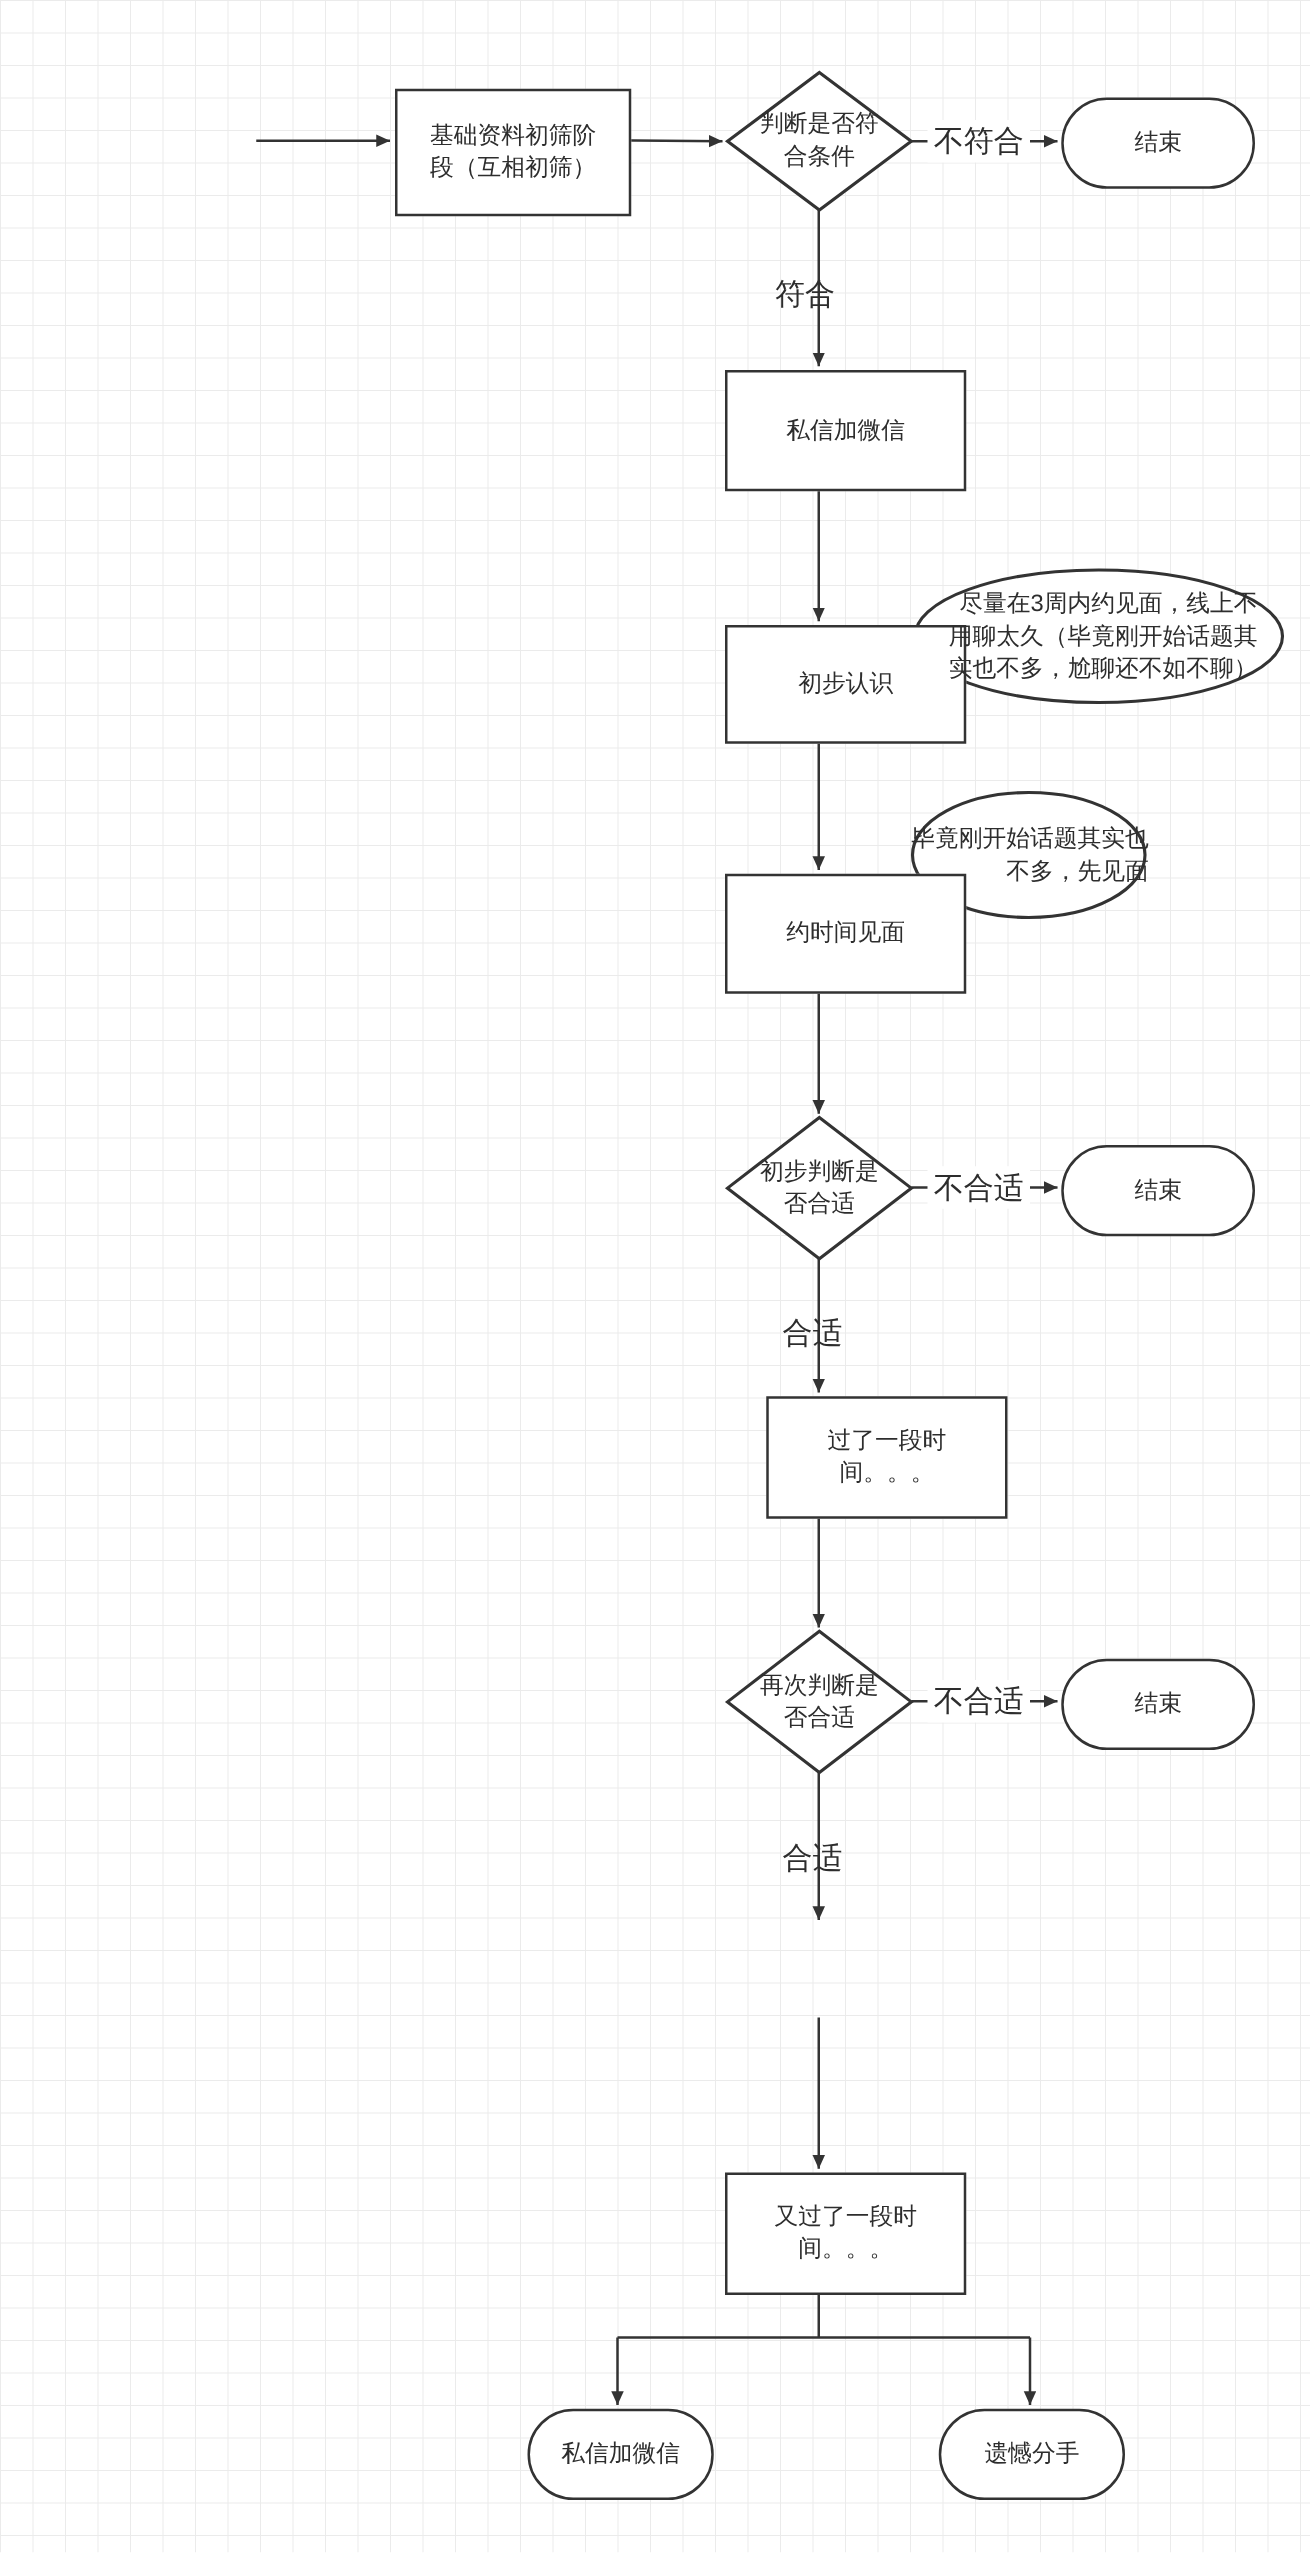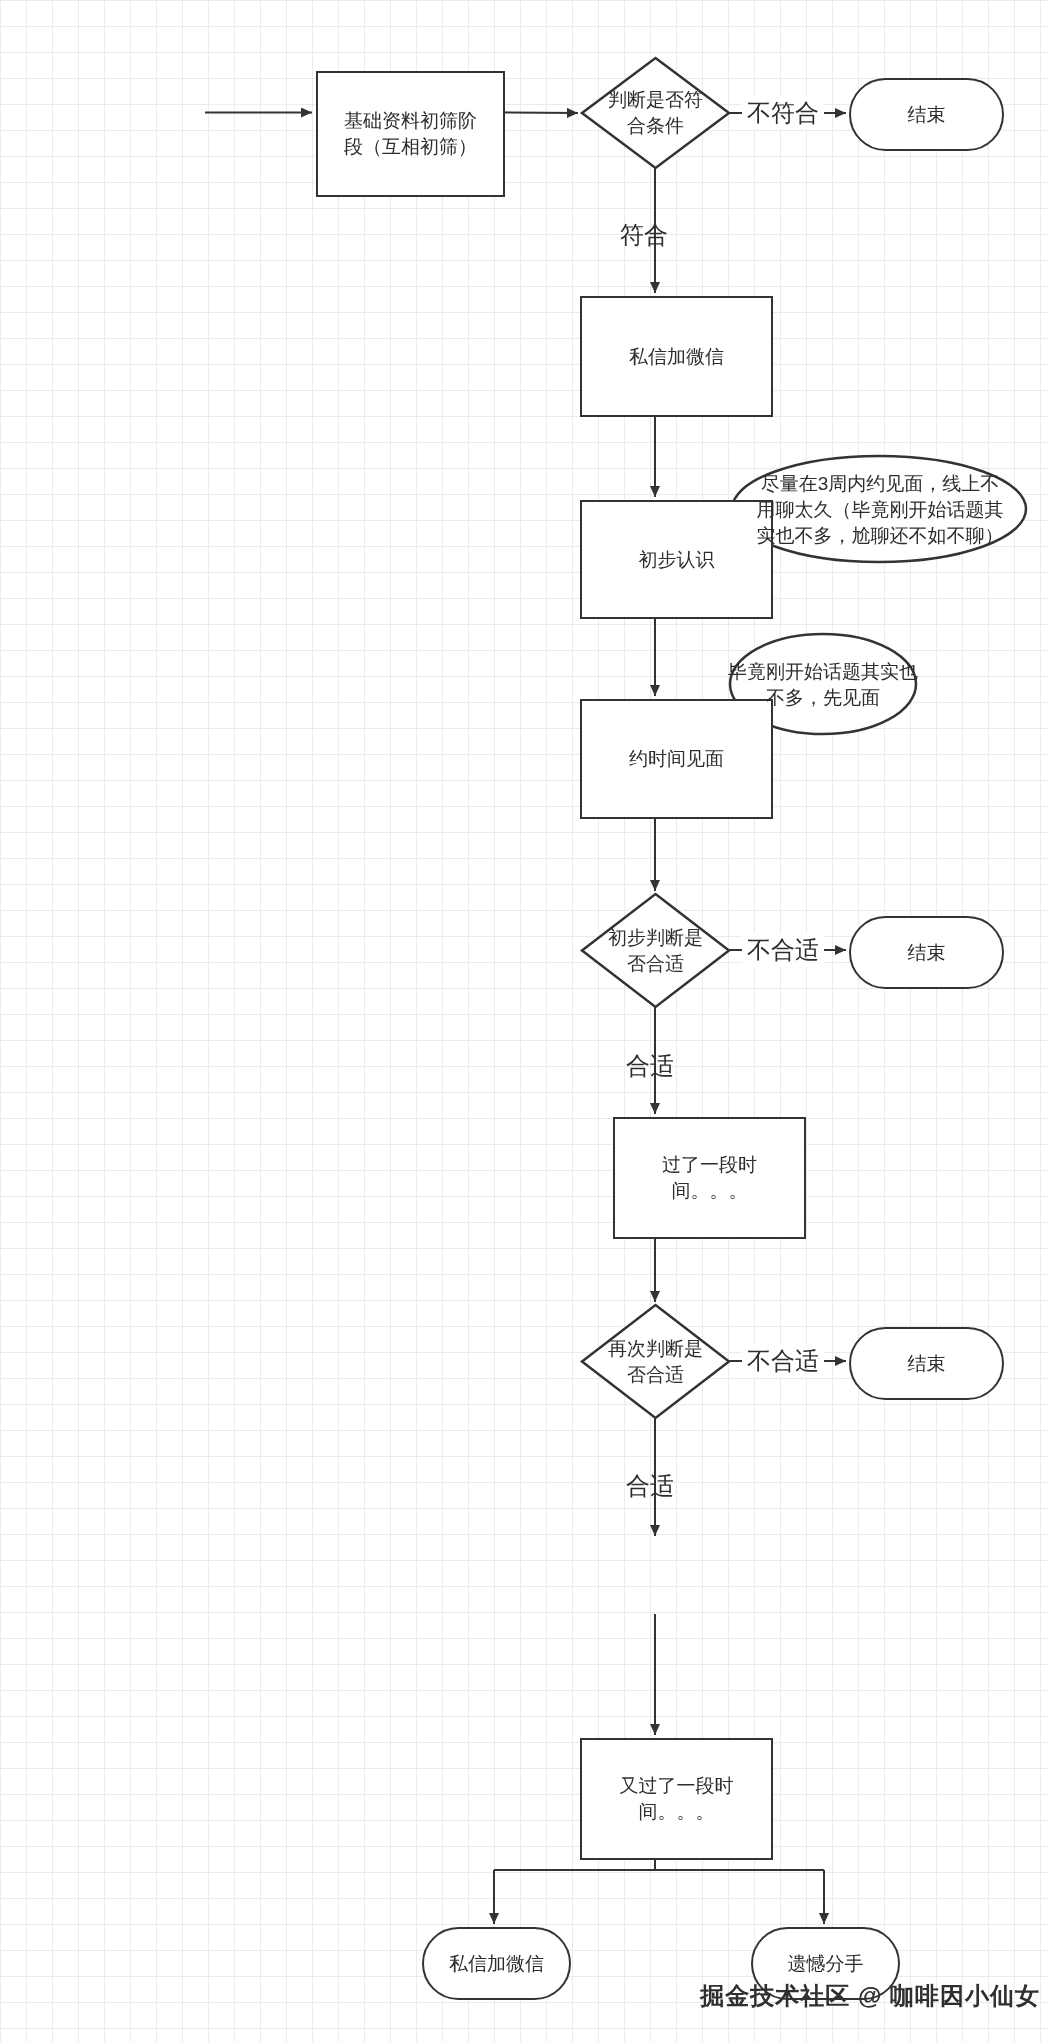--- a/index.html
+++ b/index.html
@@ -8,34 +8,34 @@
     position:relative;width:1048px;height:2042px;overflow:hidden;background-color:#ffffff;
     background-image:linear-gradient(#ebebeb 1px,transparent 1px),
                      linear-gradient(90deg,#ebebeb 1px,transparent 1px);
     background-size:26px 26px;
   }
   .connectors{position:absolute;left:0;top:0;width:1048px;height:2042px;z-index:1}
   .node{
     position:absolute;z-index:2;display:flex;align-items:center;justify-content:center;
     text-align:center;font-size:19px;color:#2d2d2d;line-height:1.36;word-break:break-all;
   }
-  .rect{background:#fff;border:2.5px solid #333;padding:20px 20px}
+  .rect{background:#fff;border:2.5px solid #333;padding:8px 20px}
   .rect.wide{padding:4px 17px}
   .stadium{background:#fff;border:2.5px solid #333;border-radius:40px}
   .diamond{background:transparent}
   .diamond svg{position:absolute;left:0;top:0;width:100%;height:100%;overflow:visible}
   .diamond polygon{fill:#fff;stroke:#333;stroke-width:2.5}
   .dlabel{position:relative;width:102px}
   .edge-label{
     position:absolute;z-index:3;font-size:24px;color:#2d2d2d;white-space:nowrap;
     transform:translate(-50%,-50%);background:#fff;padding:1px 5px;
   }
   .edge-label.side{transform:none;background:transparent;padding:0}
   .callout-text{
-    position:absolute;z-index:2;text-align:center;font-size:19px;color:#2d2d2d;
+    position:absolute;z-index:2;text-align:right;font-size:19px;color:#2d2d2d;
     line-height:1.36;word-break:break-all;
   }
   .watermark{
     position:absolute;z-index:3;right:8px;top:1980px;font-size:24px;font-weight:bold;
     color:#2f2f2f;letter-spacing:1px;
   }
 </style>
 </head>
 <body>
 
@@ -146,15 +146,14 @@
   <div class="edge-label" style="left:783px;top:113px">不符合</div>
   <div class="edge-label side" style="left:620px;top:219px">符合</div>
   <div class="edge-label" style="left:783px;top:950px">不合适</div>
   <div class="edge-label side" style="left:626px;top:1050px">合适</div>
   <div class="edge-label" style="left:783px;top:1361px">不合适</div>
   <div class="edge-label side" style="left:626px;top:1470px">合适</div>
 
   <div class="callout-text" style="left:754px;top:471px;width:252px">尽量在3周内约见面，线上不用聊太久（毕竟刚开始话题其实也不多，尬聊还不如不聊）</div>
   <div class="callout-text" style="left:727px;top:659px;width:192px">毕竟刚开始话题其实也不多，先见面</div>
 
-  <div class="watermark">掘金技术社区 @ 咖啡因小仙女</div>
 
 </div>
 
 </body></html>

